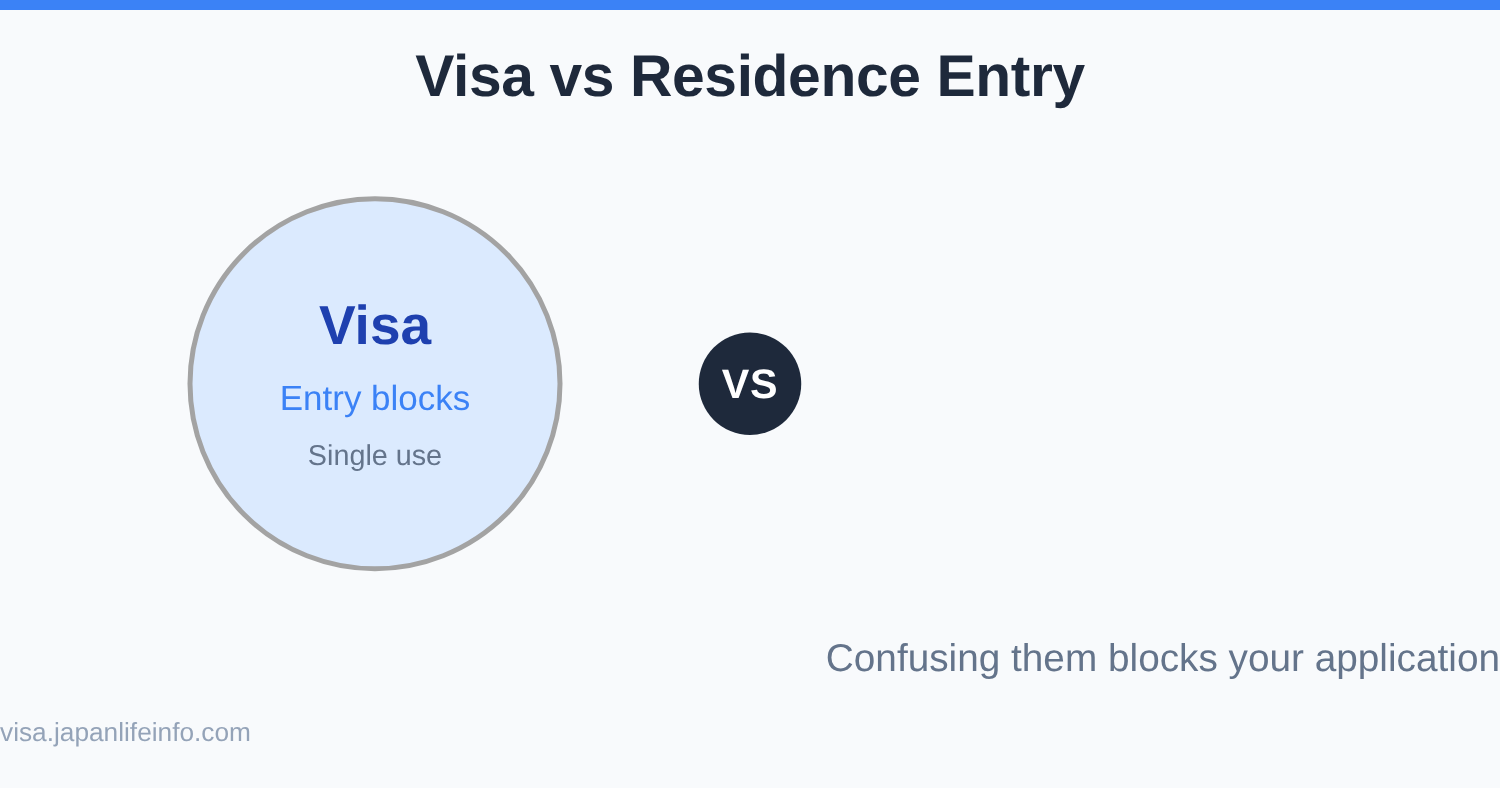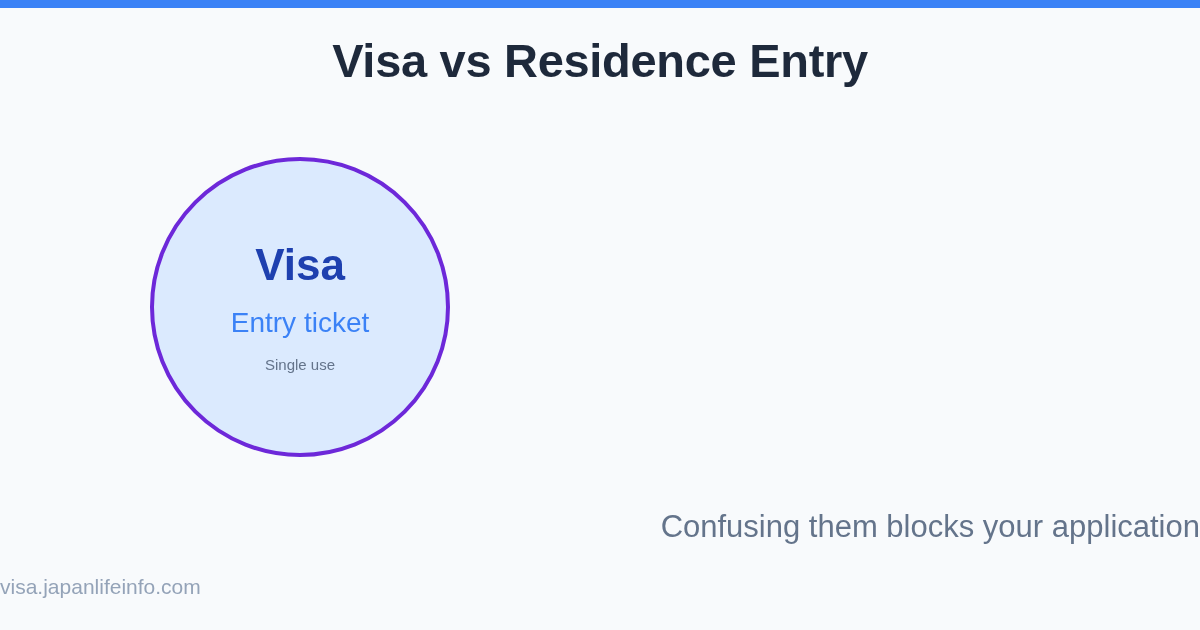--- a/index.html
+++ b/index.html
@@ -55,21 +55,21 @@
     display: flex;
     flex-direction: column;
     align-items: center;
     justify-content: center;
   }
 
   .concept-circle.visa {
     left: 150px;
     top: 2px;
     background: #dbeafe;
-    border: 4px solid #6d28d9;
+    border: 4px solid #a3a3a3;
     text-align: right;
   }
 
   .concept-circle.residence {
     left: 747px;
     top: 2px;
     background: #c9f7de;
     border: 4px solid #10b981;
   }
 
@@ -84,21 +84,21 @@
 
   .circle-subtitle {
     font-size: 28px;
     line-height: 1;
     margin-bottom: 20px;
   }
   .circle-subtitle.visa-subtitle { color: #3b82f6; }
   .circle-subtitle.residence-subtitle { color: #10b981; }
 
   .circle-note {
-    font-size: 15px;
+    font-size: 23px;
     line-height: 1;
     color: #64748b;
   }
   .circle-note.residence-note { color: #64748b; }
 
   .vs-badge {
     position: absolute;
     left: 559px;
     top: 111px;
     width: 82px;
@@ -140,23 +140,24 @@
 <body>
 
 <div class="top-accent-bar"></div>
 
 <div class="page-title">Visa vs Residence Entry</div>
 
 <div class="comparison-stage">
 
   <div class="concept-circle visa">
     <div class="circle-title visa-title">Visa</div>
-    <div class="circle-subtitle visa-subtitle">Entry ticket</div>
+    <div class="circle-subtitle visa-subtitle">Entry blocks</div>
     <div class="circle-note visa-note">Single use</div>
   </div>
 
+  <div class="vs-badge">VS</div>
 
 
 </div>
 
 <div class="tagline">Confusing them blocks your application</div>
 
 <div class="site-url">visa.japanlifeinfo.com</div>
 
 </body></html>

